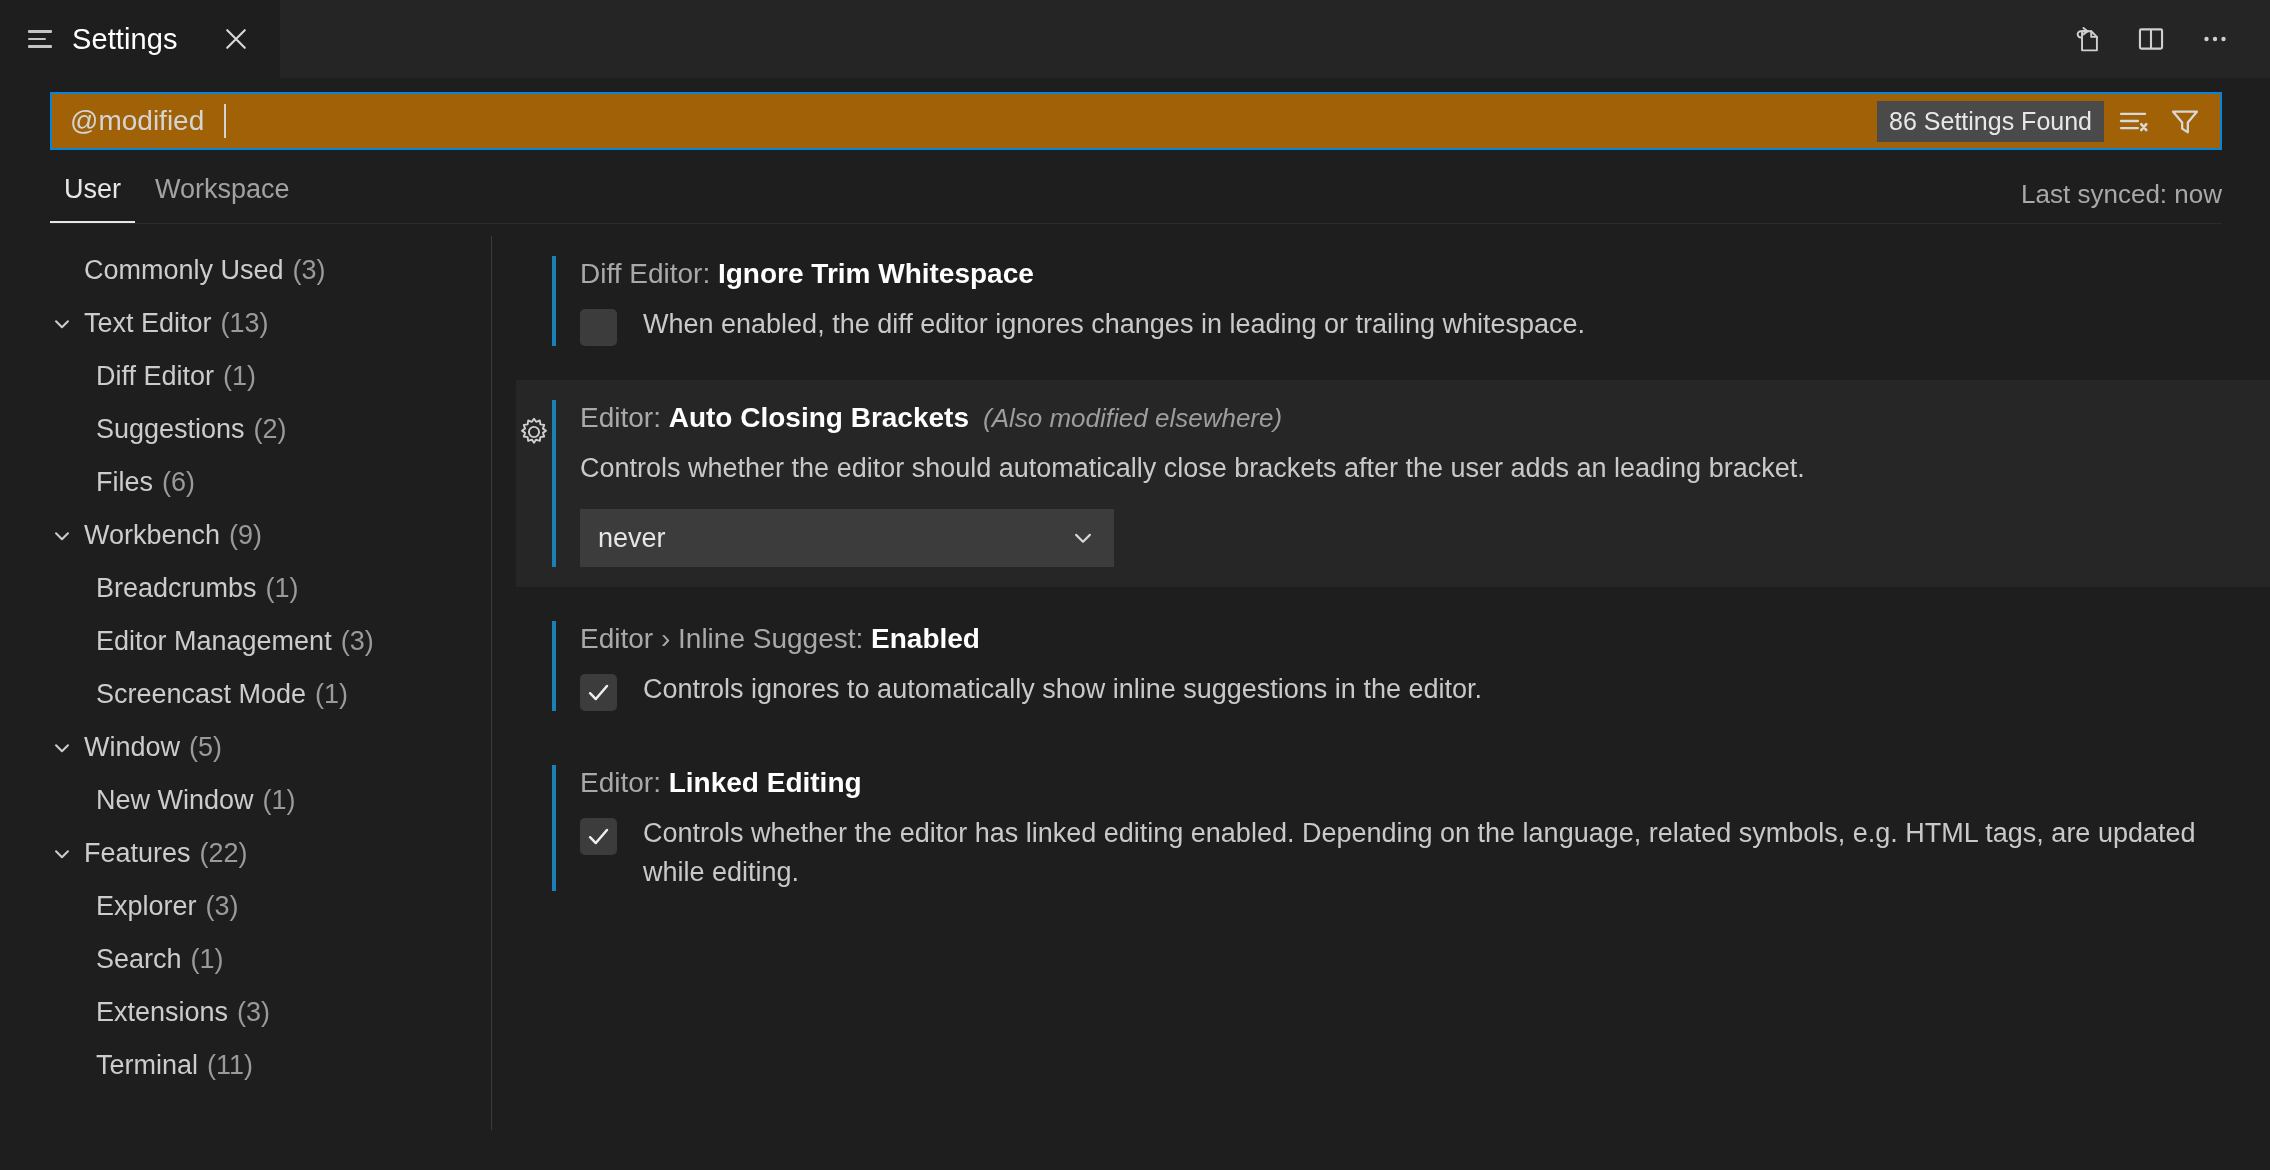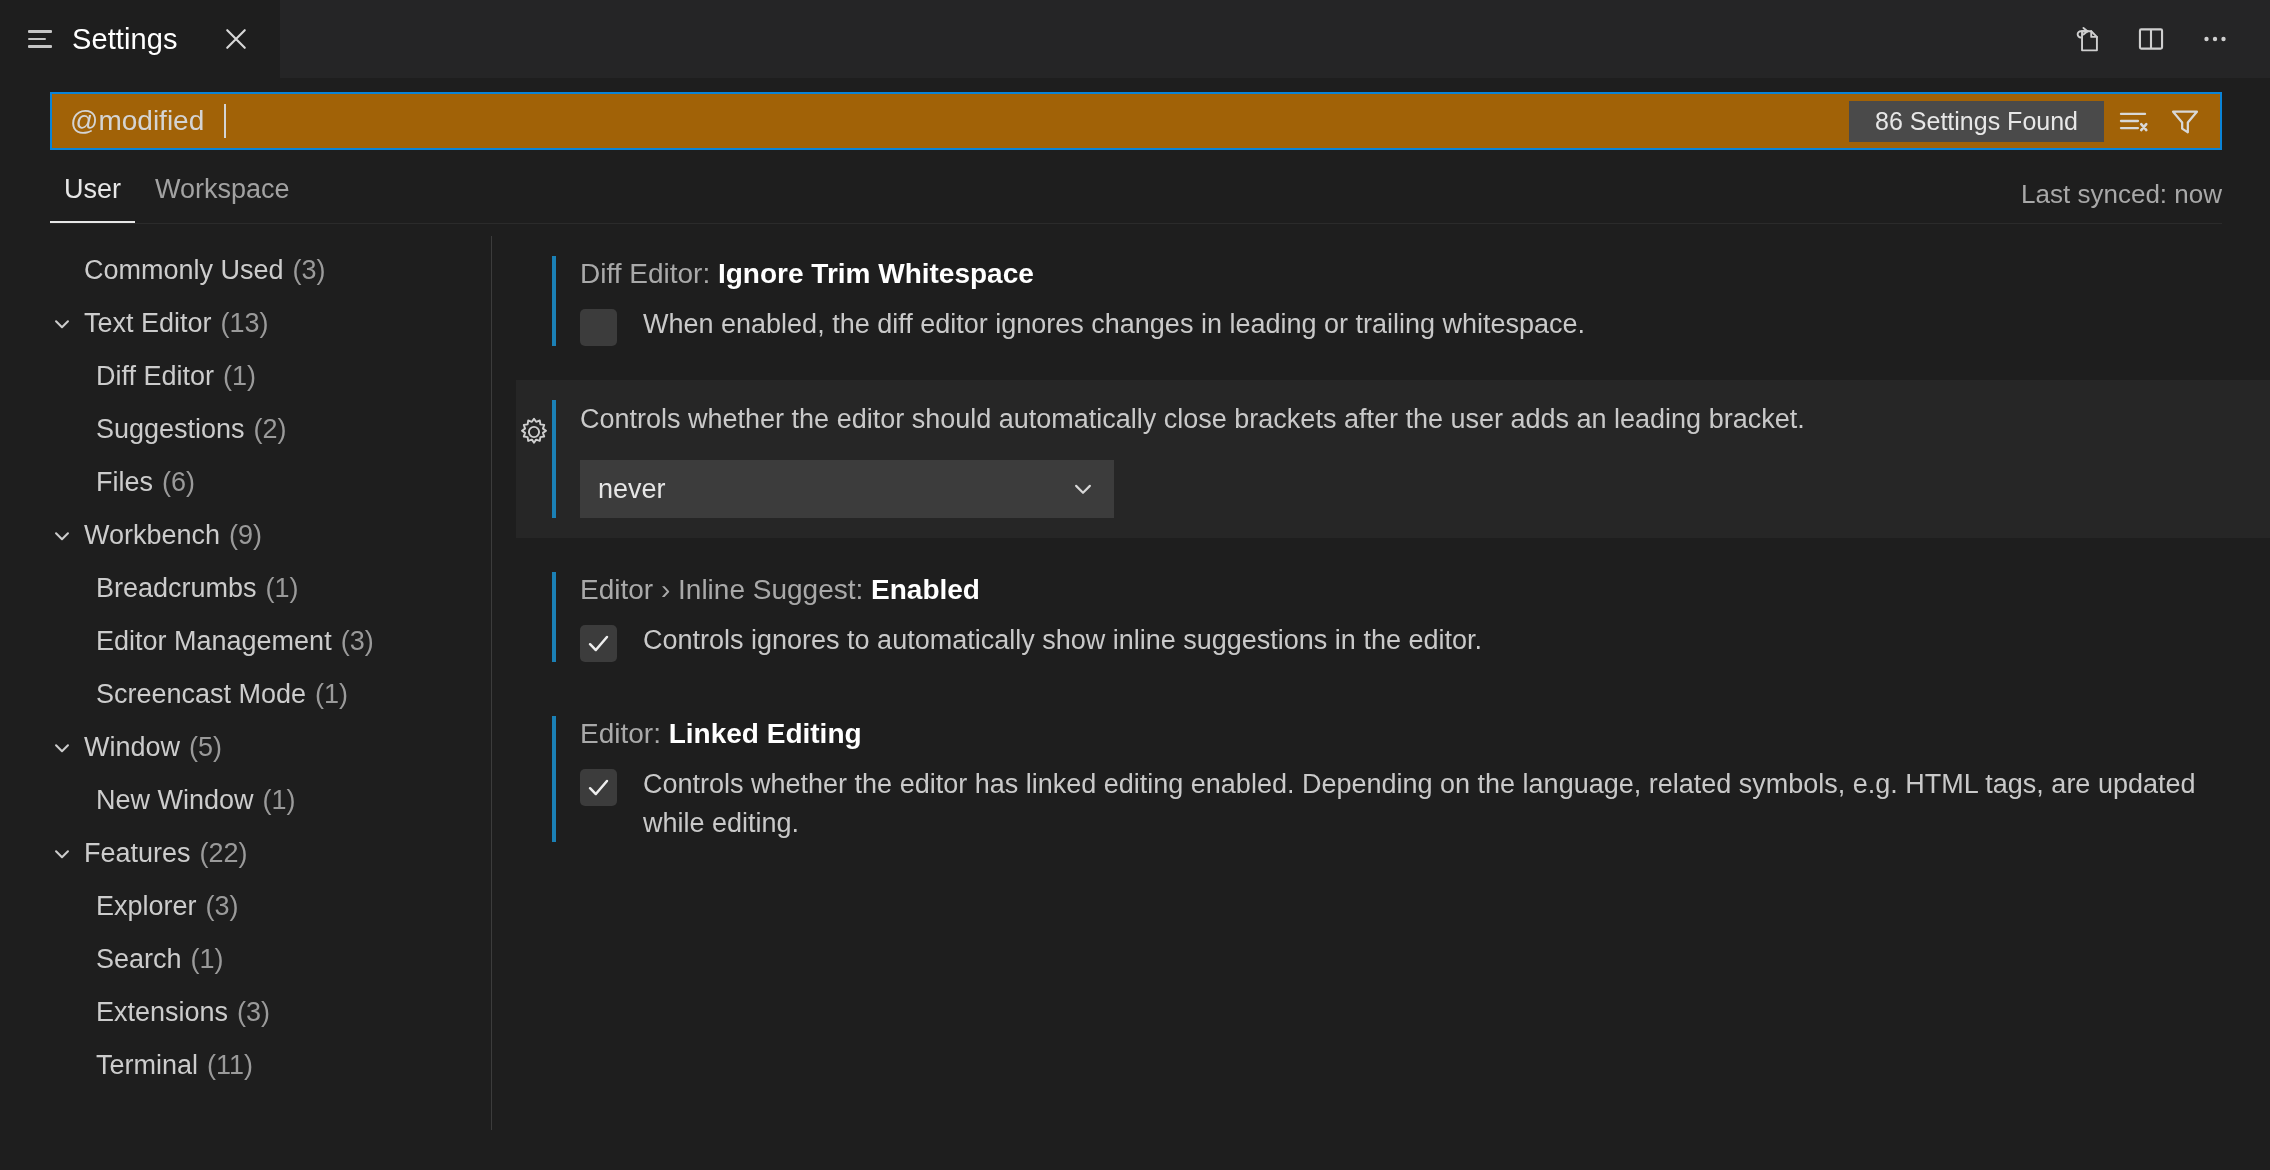--- a/index.html
+++ b/index.html
@@ -119,21 +119,21 @@
   .search-right {
     margin-left: auto;
     display: flex;
     align-items: center;
     gap: 6px;
   }
   .count-badge {
     background: #4a4a4a;
     color: #e7e7e7;
     font-size: 25px;
-    padding: 6px 26px;
+    padding: 6px 12px;
     white-space: nowrap;
     cursor: default;
   }
   .s-icon-btn {
     width: 46px;
     height: 46px;
     display: flex;
     align-items: center;
     justify-content: center;
     cursor: pointer;
@@ -614,20 +614,23 @@
         <svg class="icon" width="34" height="34" viewBox="0 0 24 24" fill="none" stroke="#cfcfcf" stroke-width="1.35" stroke-linejoin="round">
           <path d="M12 8.4 a3.6 3.6 0 1 0 0 7.2 a3.6 3.6 0 1 0 0 -7.2"></path>
           <path d="M12 2.6 l1.5 2.2 2.6 -0.9 0.4 2.7 2.7 0.4 -0.9 2.6 2.2 1.5 -2.2 1.5 0.9 2.6 -2.7 0.4 -0.4 2.7 -2.6 -0.9 -1.5 2.2 -1.5 -2.2 -2.6 0.9 -0.4 -2.7 -2.7 -0.4 0.9 -2.6 -2.2 -1.5 2.2 -1.5 -0.9 -2.6 2.7 -0.4 0.4 -2.7 2.6 0.9 z"></path>
         </svg>
       </span>
     </span>
 
     <span class="mod-bar"></span>
 
     <div class="setting-main">
+      <div class="setting-title">
+        <span class="t-prefix">Editor: </span><span class="t-name">Auto Closing Brackets</span><span class="t-note">(Also modified elsewhere)</span>
+      </div>
 
       <div class="desc-row">
 
         <span class="setting-desc">Controls whether the editor should automatically close brackets after the user adds an leading bracket.</span>
       </div>
 
       <div class="select-box" style="display: flex;">
         <span>never</span>
         <span class="chev">
           <svg class="icon" width="30" height="30" viewBox="0 0 24 24" fill="none" stroke="#d8d8d8" stroke-width="1.7" stroke-linecap="round" stroke-linejoin="round">

